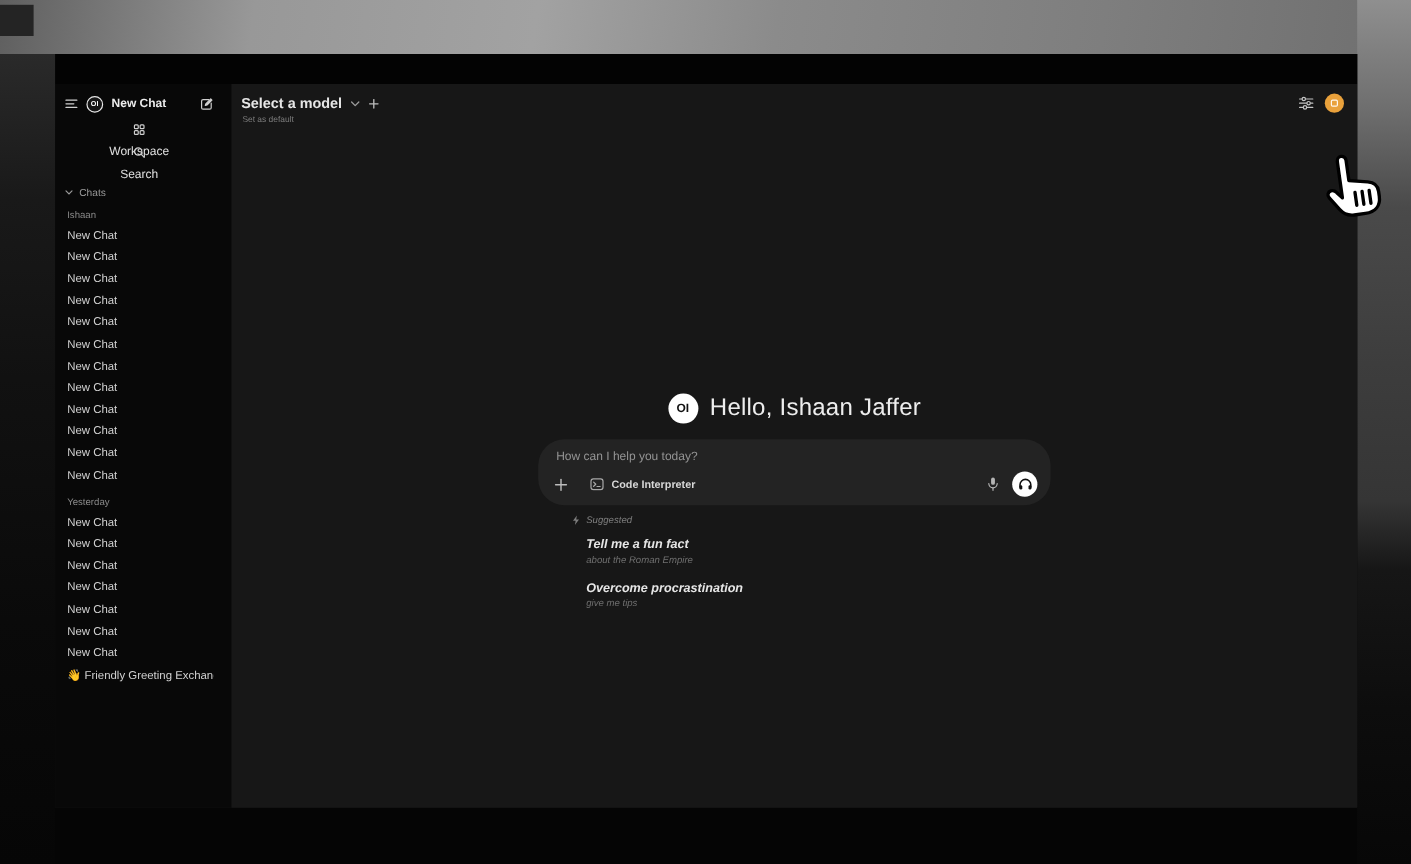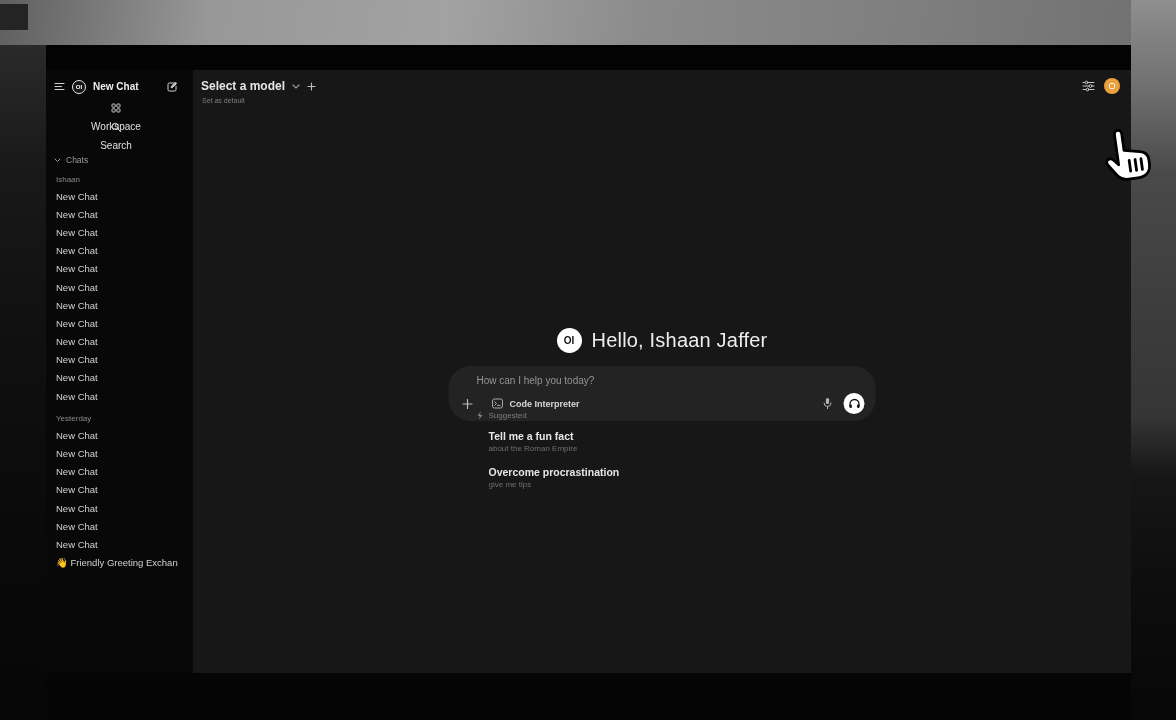--- a/index.html
+++ b/index.html
@@ -51,33 +51,33 @@
   #avatar .sq { width:6px; height:6px; border:1px solid rgba(255,255,255,.9); border-radius:1.5px; }
 
   #greeting { position:absolute; left:0; right:0; top:258px; display:flex;
               align-items:center; justify-content:center; gap:10px; }
   #greeting-logo { width:25px; height:25px; border-radius:50%; background:#fff; color:#111;
                    font-size:10px; font-weight:bold; display:flex; align-items:center; justify-content:center; }
   #greeting-text { font-size:20px; font-weight:500; color:#ededed; letter-spacing:.2px; }
 
   #composer { position:absolute; left:50%; transform:translateX(-50%); top:296px;
               width:427px; height:55px; background:#232323; border-radius:22px; }
-  #composer textarea { position:absolute; left:28px; top:9px; width:330px; height:18px;
+  #composer textarea { position:absolute; left:15px; top:9px; width:330px; height:18px;
               background:transparent; border:none; outline:none; resize:none;
               font-family:"Liberation Sans", sans-serif; font-size:10px; color:#e5e5e5; }
   #composer textarea::placeholder { color:#949494; }
   #composer-controls { position:absolute; left:13px; right:11px; bottom:7px; height:21px;
               display:flex; align-items:center; }
   #ci-chip { display:flex; align-items:center; gap:6px; margin-left:18px; cursor:pointer; }
   #ci-label { font-size:9px; font-weight:600; color:#d8d8d8; }
   #composer-spacer { flex:1 1 auto; }
   #headphone-btn { width:21px; height:21px; border-radius:50%; background:#fff;
               display:flex; align-items:center; justify-content:center; margin-left:11px; cursor:pointer; }
 
-  #suggested { position:absolute; left:50%; transform:translateX(-50%); top:341px; width:427px; }
+  #suggested { position:absolute; left:50%; transform:translateX(-50%); top:359px; width:427px;font-style:italic; }
   #suggested-hdr { display:flex; align-items:center; gap:5px; margin-left:28px;
                    font-size:8px; color:#7e7e7e; }
   .prompt { margin:10px 0 0 40px; cursor:pointer; }
   .prompt-title { font-size:10.5px; font-weight:600; color:#e6e6e6; }
   .prompt-sub { font-size:8px; color:#6f6f6f; margin-top:2px; }
   .prompt + .prompt { margin-top:13px; }
 
   #cursor { left:1099px; top:127px; width:56px; height:56px; transform:rotate(-8deg); pointer-events:none; }
 </style>
 </head>

